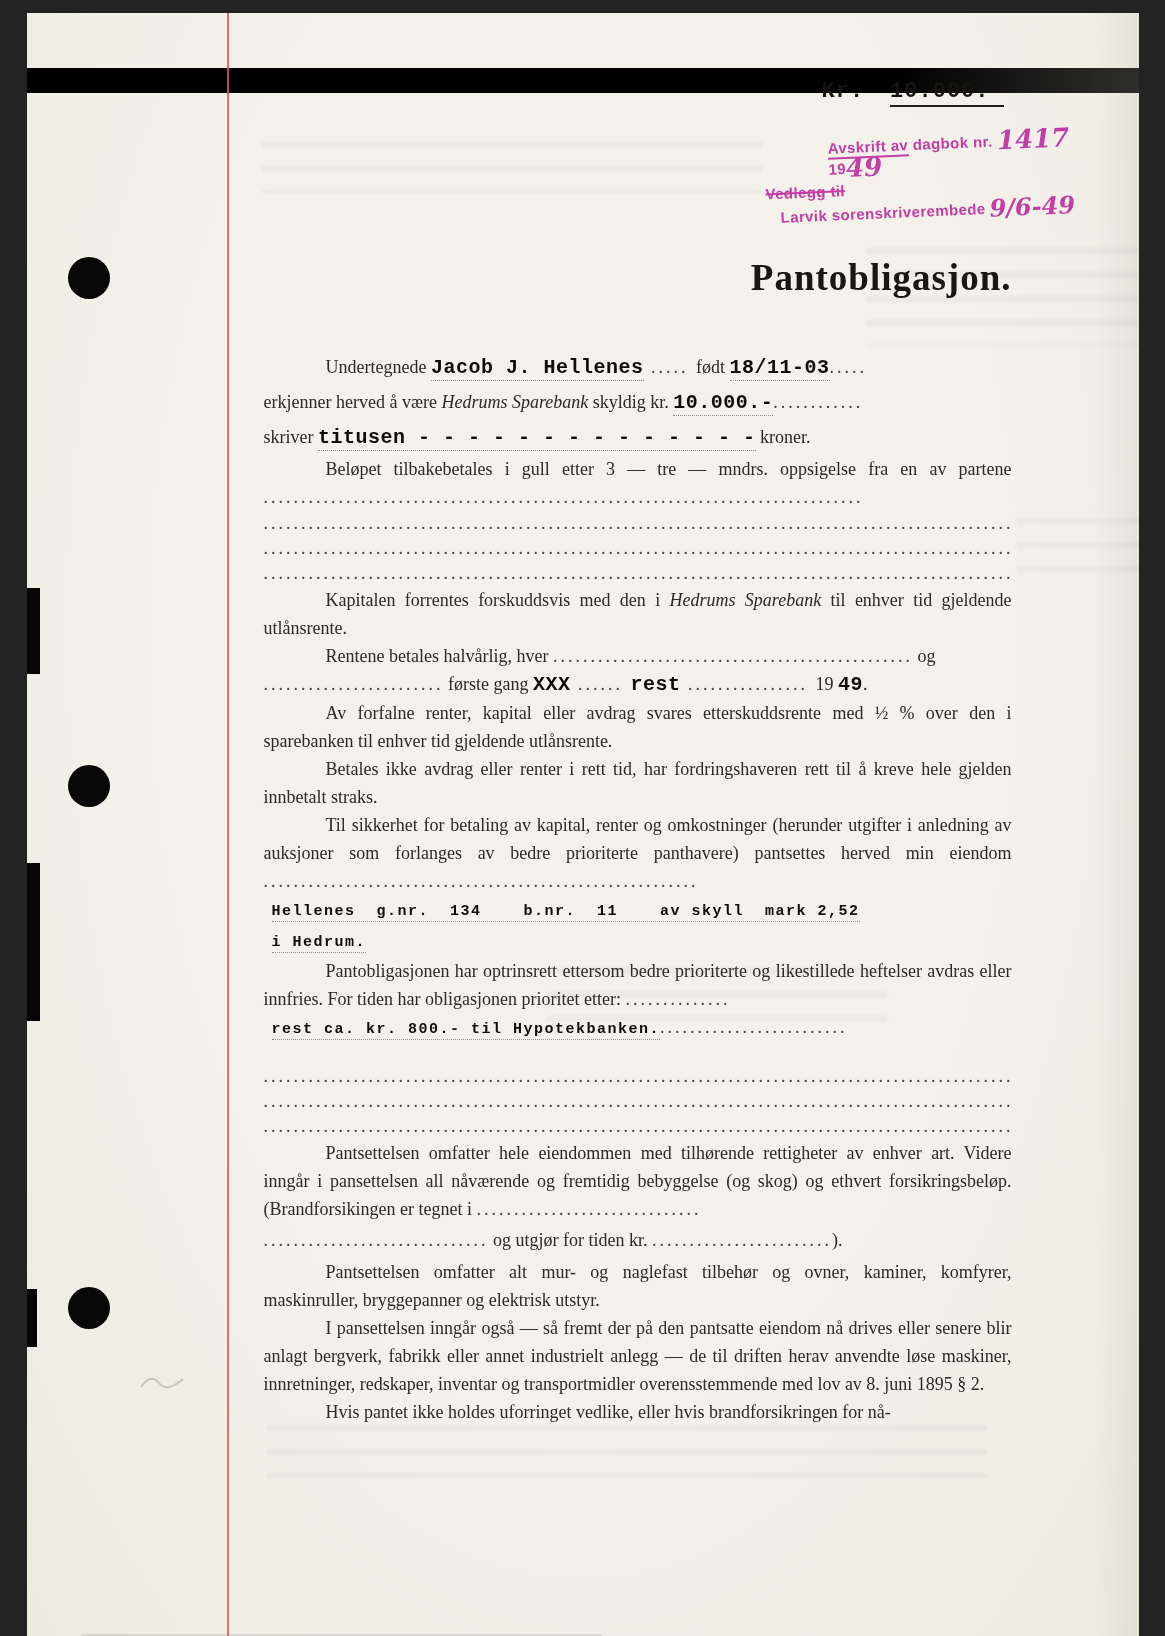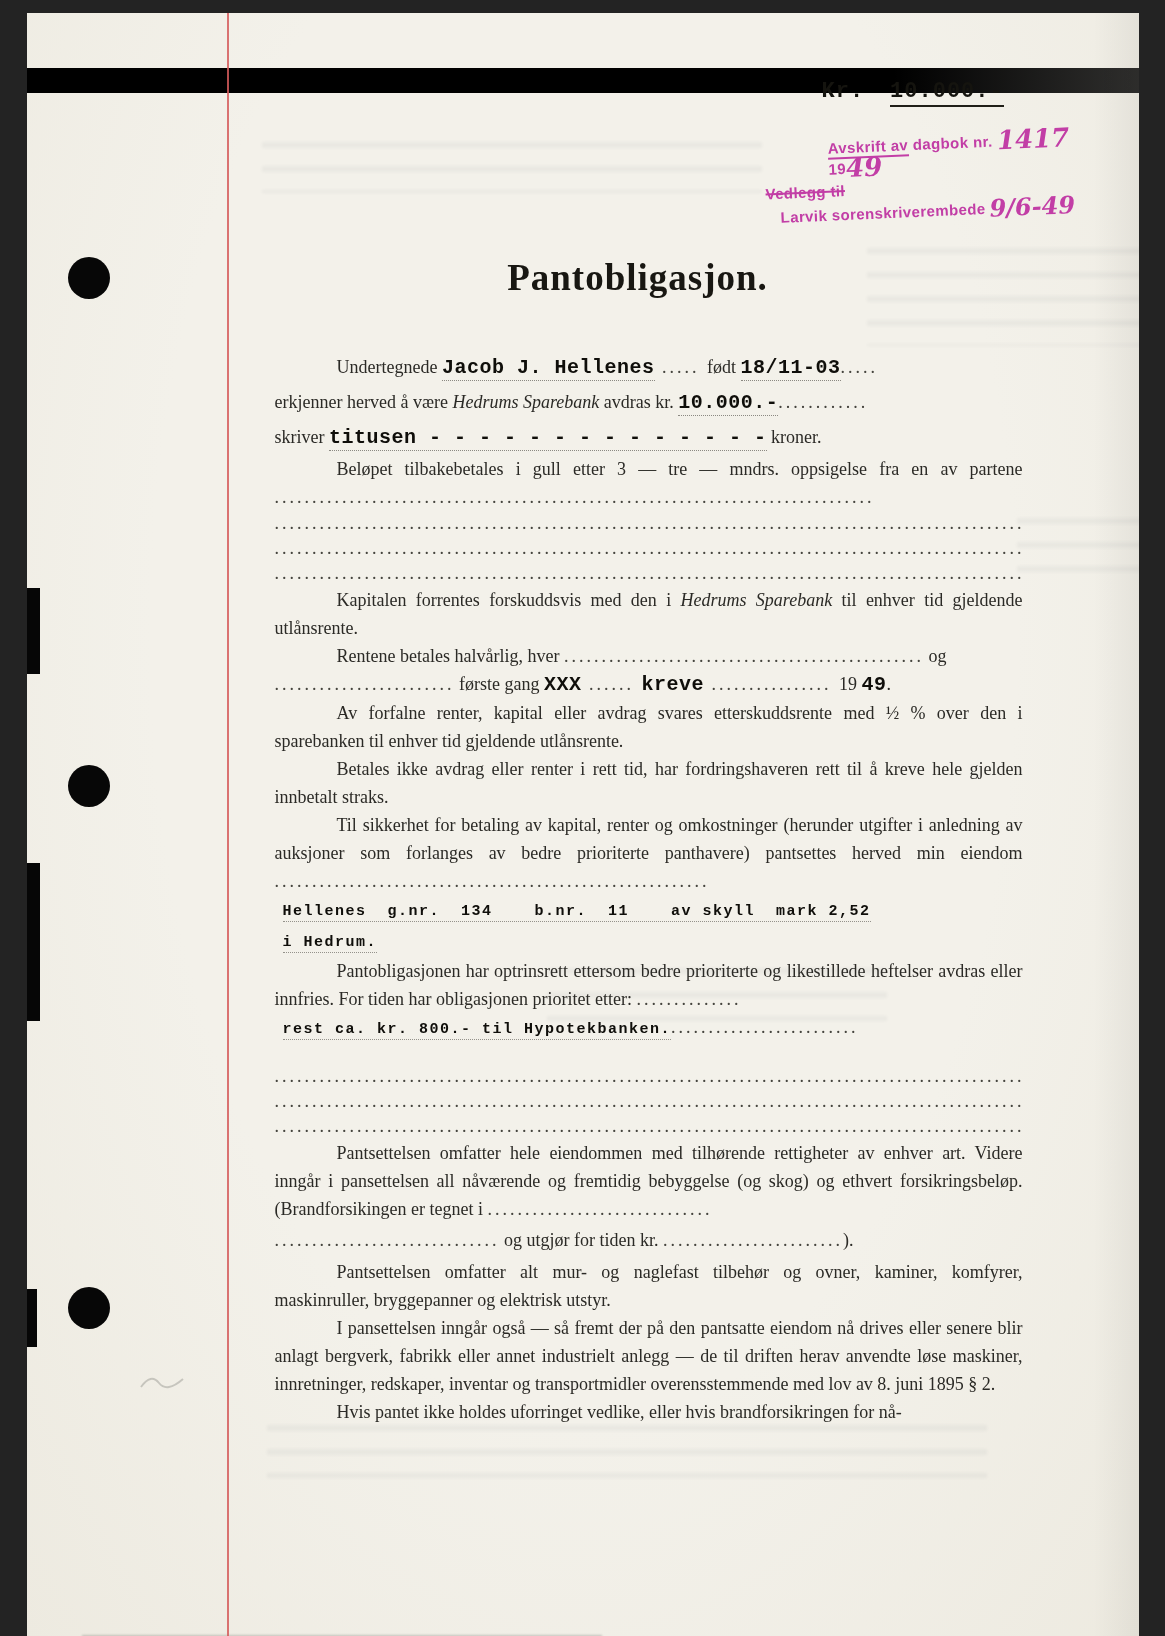--- a/index.html
+++ b/index.html
@@ -40,25 +40,25 @@
     font-weight:700; letter-spacing:.4px; }
   .stamp-hand { font-family:"DejaVu Serif","Liberation Serif",serif; font-style:italic;
     font-weight:700; font-size:26px; line-height:21px; vertical-align:-3px; }
   .stamp .u { border-bottom:2px solid #c23ea6; padding-bottom:1px; }
   .stamp .strike { text-decoration:line-through; text-decoration-thickness:2px; }
   .stamp .s-line1 { margin-left:72px; }
   .stamp .s-line2 { margin-left:8px; margin-top:1px; }
   .stamp .s-line3 { margin-left:22px; margin-top:3px; }
   .stamp .date-hand { font-size:24px; }
 
-  .title { position:absolute; left:237px; width:748px; top:243px; text-align:center;
+  .title { position:absolute; left:237px; width:748px; top:243px; text-align:right;
     font-size:37px; font-weight:700; letter-spacing:1px; color:#181712; }
 
   
-  .body { position:absolute; left:248px; top:337px; width:748px; font-size:18px; line-height:28px; }
+  .body { position:absolute; left:237px; top:337px; width:748px; font-size:18px; line-height:28px; }
   .para { text-align:justify; text-indent:62px; }
   .para.noind { text-indent:0; }
   .para.mt { margin-top:20px; }
   .para.fill { line-height:35px; }
   .para.dotrow { text-indent:0; white-space:nowrap; overflow:hidden; line-height:25px; }
   .ital { font-style:italic; }
   .typed { font-family:"Liberation Mono","DejaVu Sans Mono",monospace; font-weight:700;
     font-size:20px; color:#0f0e0a; letter-spacing:.5px; }
   .fill .typed { border-bottom:1px dotted rgba(70,68,60,.6); padding-bottom:1px; }
   .dots { letter-spacing:3px; color:#45443e; }
@@ -104,29 +104,29 @@
     <div class="s-line3">
       <span class="stamp-print">Larvik sorenskriverembede</span>
       <span class="stamp-hand date-hand">9/6-49</span>
     </div>
   </div>
 
   <h1 class="title">Pantobligasjon.</h1>
 
   <div class="body">
       <div class="para fill"><span class="printed">Undertegnede </span><span class="typed">Jacob J. Hellenes</span><span class="dots"> ..... </span><span class="printed">født </span><span class="typed">18/11-03</span><span class="dots">.....</span></div>
-      <div class="para fill noind"><span class="printed">erkjenner herved å være </span><span class="ital">Hedrums Sparebank</span><span class="printed"> avdras kr. </span><span class="typed">10.000.-</span><span class="dots">............</span></div>
+      <div class="para fill noind"><span class="printed">erkjenner herved å være </span><span class="ital">Hedrums Sparebank</span><span class="printed"> skyldig kr. </span><span class="typed">10.000.-</span><span class="dots">............</span></div>
       <div class="para fill noind"><span class="printed">skriver </span><span class="typed">titusen - - - - - - - - - - - - - -</span><span class="printed"> kroner.</span></div>
       <div class="para"><span class="printed">Beløpet tilbakebetales i gull etter 3 — tre — mndrs. oppsigelse fra en av partene </span><span class="dots">................................................................................</span></div>
       <div class="para dotrow"><span class="dots">....................................................................................................</span></div>
       <div class="para dotrow"><span class="dots">....................................................................................................</span></div>
       <div class="para dotrow"><span class="dots">....................................................................................................</span></div>
       <div class="para"><span class="printed">Kapitalen forrentes forskuddsvis med den i </span><span class="ital">Hedrums Sparebank</span><span class="printed"> til enhver tid gjeldende utlånsrente.</span></div>
       <div class="para"><span class="printed">Rentene betales halvårlig, hver </span><span class="dots">................................................</span><span class="printed"> og</span></div>
-      <div class="para noind"><span class="dots">........................</span><span class="printed"> første gang </span><span class="typed">XXX</span><span class="dots"> ...... </span><span class="typed">kreve</span><span class="dots"> ................ </span><span class="printed">19 </span><span class="typed">49</span><span class="printed">.</span></div>
+      <div class="para noind"><span class="dots">........................</span><span class="printed"> første gang </span><span class="typed">XXX</span><span class="dots"> ...... </span><span class="typed">rest</span><span class="dots"> ................ </span><span class="printed">19 </span><span class="typed">49</span><span class="printed">.</span></div>
       <div class="para"><span class="printed">Av forfalne renter, kapital eller avdrag svares etterskuddsrente med ½ % over den i sparebanken til enhver tid gjeldende utlånsrente.</span></div>
       <div class="para"><span class="printed">Betales ikke avdrag eller renter i rett tid, har fordringshaveren rett til å kreve hele gjelden innbetalt straks.</span></div>
       <div class="para"><span class="printed">Til sikkerhet for betaling av kapital, renter og omkostninger (herunder utgifter i anledning av auksjoner som forlanges av bedre prioriterte panthavere) pantsettes herved min eiendom </span><span class="dots">..........................................................</span></div>
       <div class="para typedblock"><span class="typed">Hellenes  g.nr.  134    b.nr.  11    av skyll  mark 2,52</span></div>
       <div class="para typedblock"><span class="typed">i Hedrum.</span></div>
       <div class="para"><span class="printed">Pantobligasjonen har optrinsrett ettersom bedre prioriterte og likestillede heftelser avdras eller innfries. For tiden har obligasjonen prioritet etter: </span><span class="dots">..............</span></div>
       <div class="para typedblock"><span class="typed">rest ca. kr. 800.- til Hypotekbanken.</span><span class="dots">.........................</span></div>
       <div class="para dotrow mt"><span class="dots">....................................................................................................</span></div>
       <div class="para dotrow"><span class="dots">....................................................................................................</span></div>
       <div class="para dotrow"><span class="dots">....................................................................................................</span></div>

